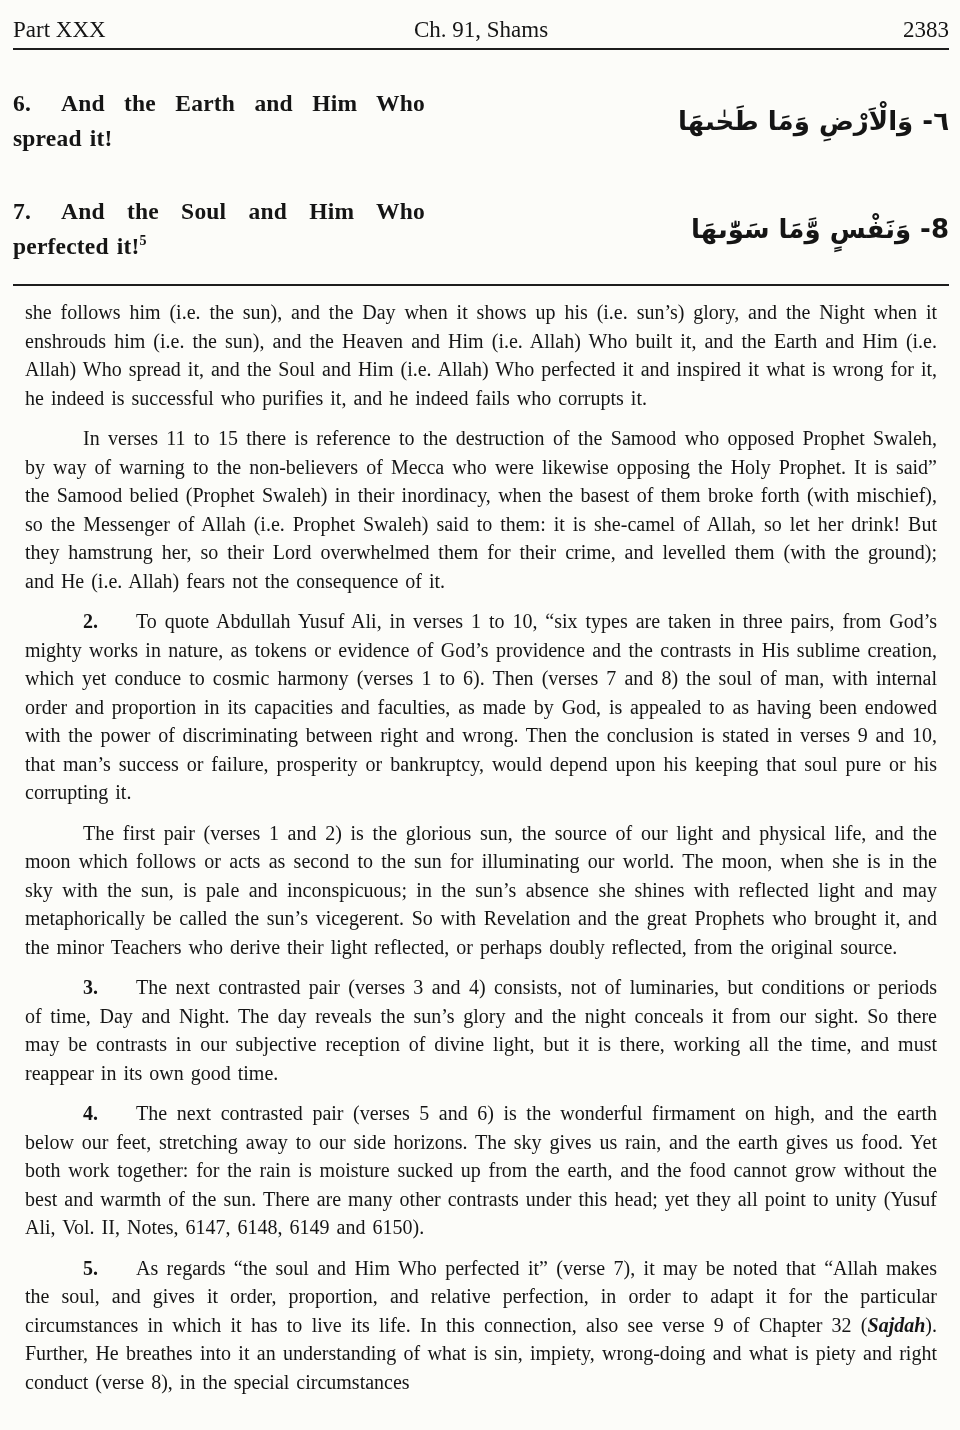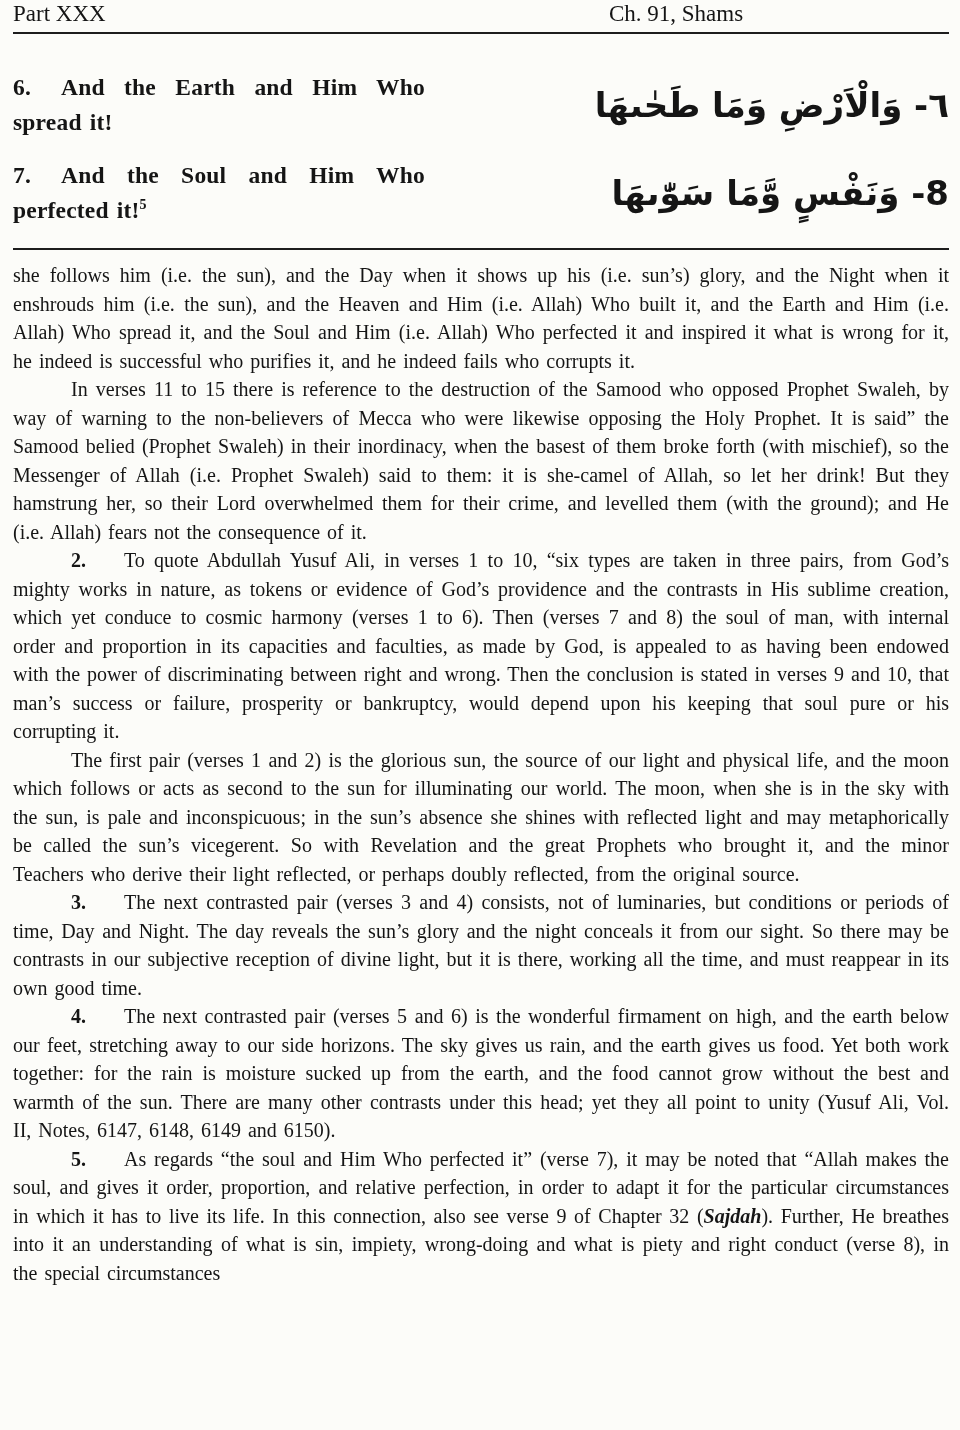--- a/index.html
+++ b/index.html
@@ -3,75 +3,76 @@
 <meta charset="utf-8">
 <style>
   html, body {
     margin: 0; padding: 0;
     width: 960px; height: 1430px;
     overflow: hidden;
     background: #fcfcf9;
     color: #151515;
     font-family: "Liberation Serif", serif;
   }
-  .page { padding: 0 11px 0 13px; }
+  .page { padding: 16px 11px 0 13px; }
 
   .header { display: flex; font-size: 23px; line-height: 27px; }
   .header .h-left  { flex: 1; text-align: left; }
   .header .h-center{ flex: 1.4; text-align: center; }
   .header .h-right { flex: 1; text-align: right; }
 
   .rule { border: 0; border-top: 2px solid #1d1d1d; height: 0; }
   .rule.top { margin-top: 5px; }
   .rule.mid { margin-top: 20px; }
 
   .verse-row { display: flex; align-items: center; justify-content: space-between; }
   .verse-row.v6 { margin-top: 36px; gap: 6px; }
-  .verse-row.v7 { margin-top: 18px; gap: 12px; }
+  .verse-row.v7 { margin-top: 38px; gap: 12px; }
   .verse-en {
     width: 412px;
     font-weight: 700;
     font-size: 23.5px;
     line-height: 35px;
     text-align: justify;
     letter-spacing: 0.2px;
     word-spacing: 2px;
   }
   .vnum { margin-right: 30px; }
   .fn { font-size: 14px; line-height: 0; vertical-align: super; font-weight: 700; }
   .verse-ar {
     direction: rtl;
     font-family: "DejaVu Sans", sans-serif;
-    font-size: 34px;
+    font-size: 26px;
     font-weight: 700;
     text-align: right;
     line-height: 46px;
     white-space: nowrap;
   }
 
   .commentary {
     margin-top: 11px;
     font-size: 20px;
     line-height: 28.5px;
     text-align: justify;
     word-spacing: 2px;
   }
-  .commentary p { margin: 0; text-indent: 58px; }
+  .commentary p { margin: 12px; text-indent: 58px; }
   .commentary p.first { text-indent: 0; }
   .pnum { font-weight: 700; margin-right: 38px; }
   .itl { font-style: italic; font-weight: bold; }
 </style>
 </head>
 <body>
 
 <div class="page">
 
   <div class="header">
     <span class="h-left">Part XXX</span>
     <span class="h-center">Ch. 91, Shams</span>
+    <span class="h-right">2383</span>
   </div>
 
   <div class="rule top"></div>
 
   <div class="verse-row v6">
     <div class="verse-en">
       <span class="vnum">6.</span><span>And the Earth and Him Who spread it!</span>
     </div>
     <div class="verse-ar" dir="rtl">٦- وَالْاَرْضِ وَمَا طَحٰىهَا</div>
   </div>

